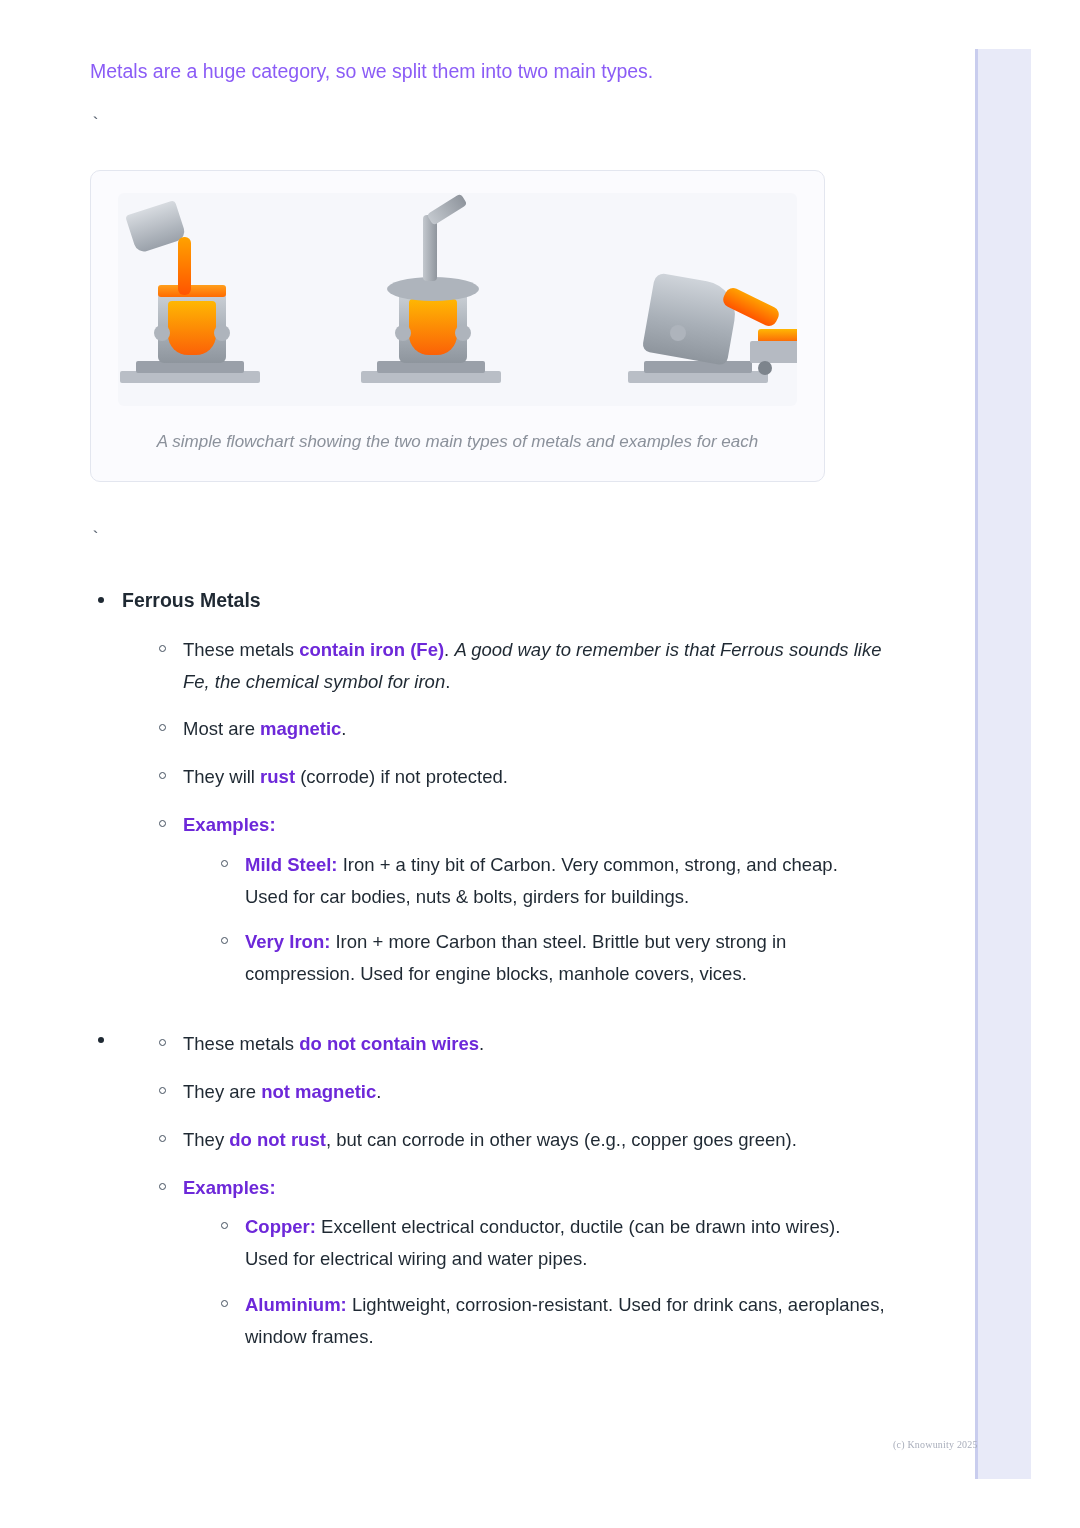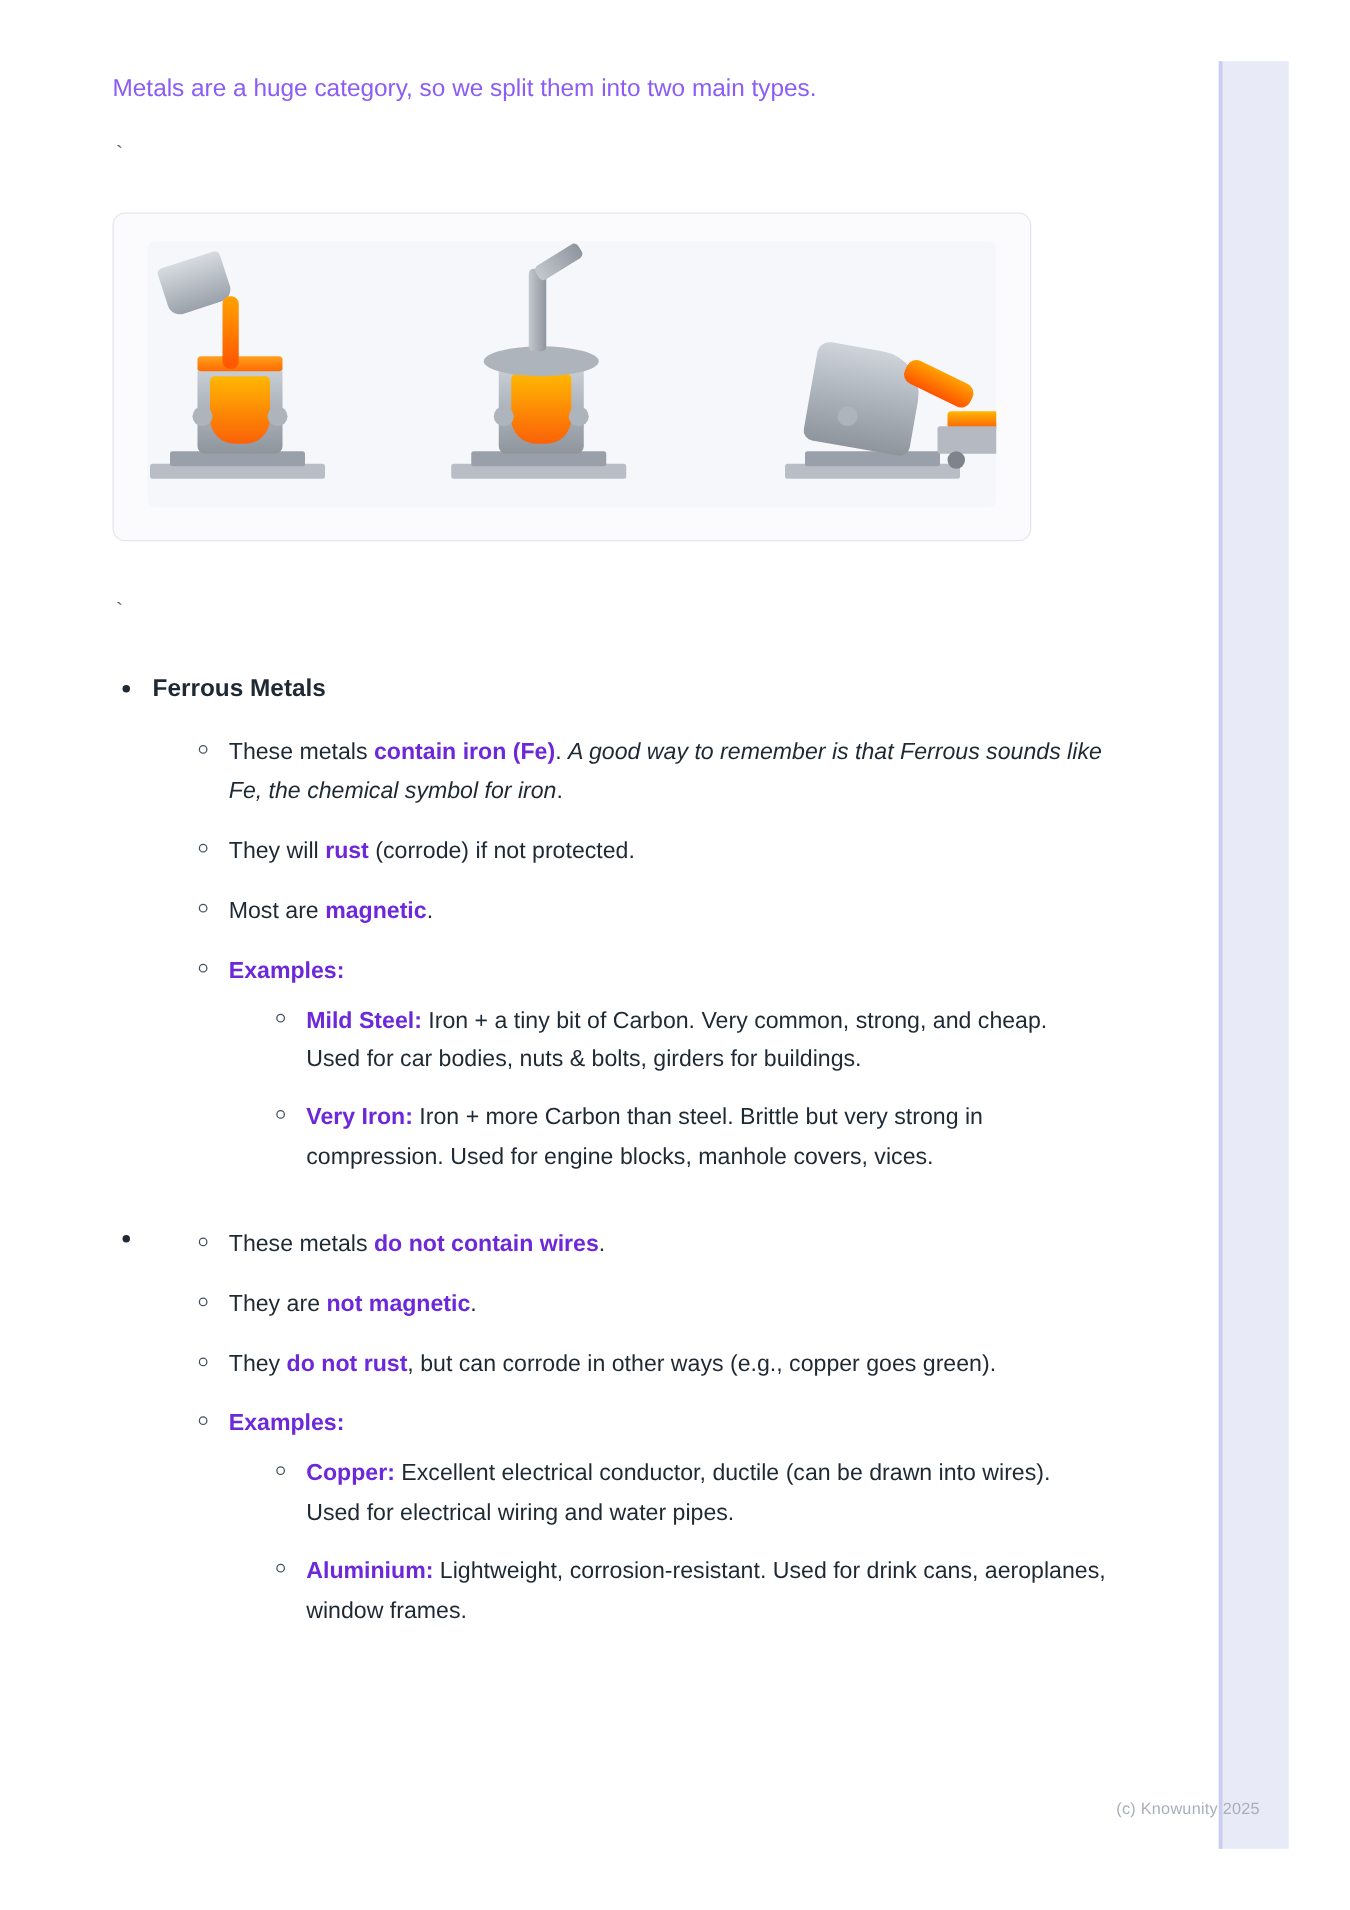--- a/index.html
+++ b/index.html
@@ -221,23 +221,24 @@
     box-sizing: border-box;
   }
 
   b, strong { font-weight: bold; color: #6d28d9; }
   i, em { font-style: italic; }
 
   .watermark {
     position: absolute;
     left: 893px;
     top: 1439px;
-    font-size: 13px;
+    font-size: 10px;
     color: #a9aebb;
     letter-spacing: 0.2px;
+    font-family: Liberation Serif, serif;
   }
 </style>
 </head>
 <body>
 
 <div class="right-rail">
   <div class="right-rail-inner"></div>
 </div>
 
 <div class="page">
@@ -273,42 +274,43 @@
         <div class="base" style="left:510px; top:178px; width:140px; height:12px;"></div>
         <div class="base2" style="left:526px; top:168px; width:108px; height:12px;"></div>
         <div class="furnace-body" style="left:530px; top:86px; width:86px; height:80px; border-radius:10px 34px 8px 8px; transform:rotate(10deg);"></div>
         <div class="pour-stream" style="left:604px; top:104px; width:58px; height:20px; transform:rotate(26deg); border-radius:8px;"></div>
         <div class="molten" style="left:640px; top:136px; width:60px; height:14px; border-radius:3px;"></div>
         <div class="cart" style="left:632px; top:148px; width:74px; height:22px;"></div>
         <div class="wheel" style="left:640px; top:168px; width:14px; height:14px;"></div>
 
         <div class="ring" style="left:552px; top:132px; width:16px; height:16px;"></div>
       </div>
+      <div class="figure-caption">A simple flowchart showing the two main types of metals and examples for each</div>
     </div>
 
     <div class="tick second">`</div>
 
     <ul class="level1">
 
       <li>
         <span class="bullet1"></span>
         <div class="heading1">Ferrous Metals</div>
 
         <ul class="level2">
           <li>
             <span class="bullet2"></span>
             <span>These metals <b>contain iron (Fe)</b>. <i>A good way to remember is that Ferrous sounds like Fe, the chemical symbol for iron</i>.</span>
           </li>
           <li>
             <span class="bullet2"></span>
+            <span>Most are <b>magnetic</b>.</span>
+          </li>
+          <li>
+            <span class="bullet2"></span>
             <span>They will <b>rust</b> (corrode) if not protected.</span>
-          </li>
-          <li>
-            <span class="bullet2"></span>
-            <span>Most are <b>magnetic</b>.</span>
           </li>
           <li>
             <span class="bullet2"></span>
             <strong>Examples:</strong>
             <ul class="level3">
               <li>
                 <span class="bullet3"></span>
                 <span><b>Mild Steel:</b> Iron + a tiny bit of Carbon. Very common, strong, and cheap. Used for car bodies, nuts &amp; bolts, girders for buildings.</span>
               </li>
               <li>

